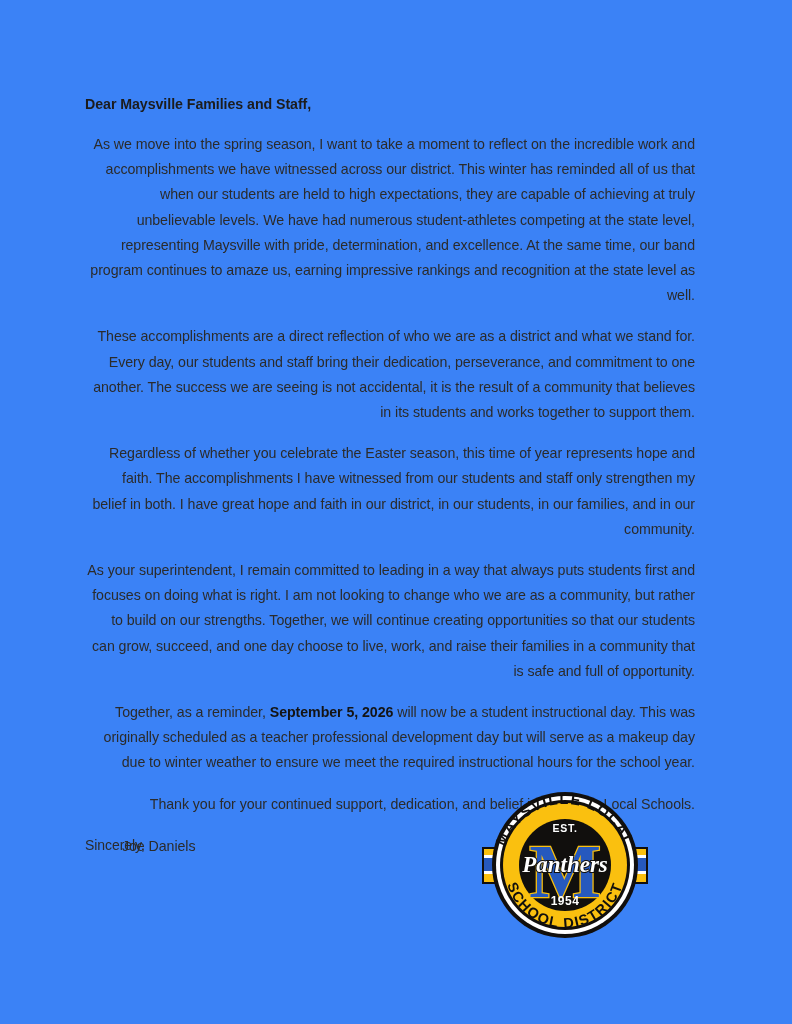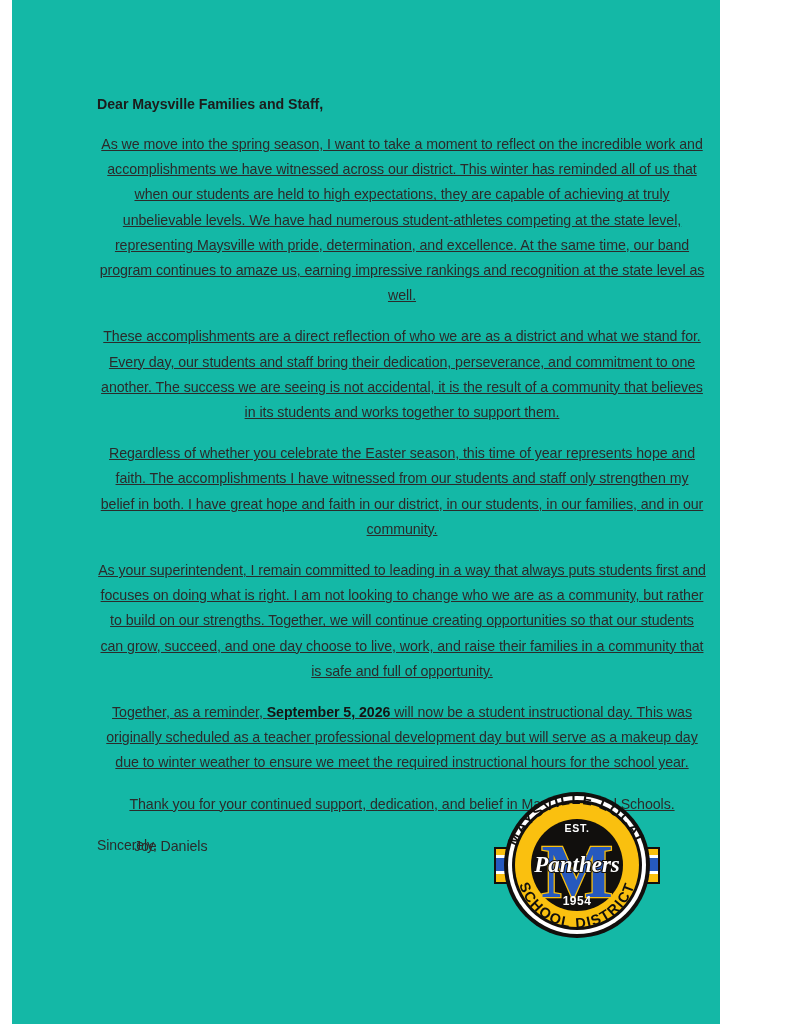--- a/index.html
+++ b/index.html
@@ -10,24 +10,24 @@
   body {
     width: 792px;
     height: 1024px;
     position: relative;
     overflow: hidden;
     font-family: "Liberation Sans", sans-serif;
   }
 
   .page {
     position: absolute;
-    left: 12px; top: 0;
-    width: 708px;
+    left: 0; top: 0;
+    width: 792px;
     height: 1024px;
-    background: #14b8a6;
+    background: #3b82f6;
   }
 
   .letter-body {
     position: absolute;
     left: 85px;
     top: 94px;
     width: 610px;
   }
 
   .salutation {
@@ -38,22 +38,21 @@
     letter-spacing: -0.05px;
     margin: 0 0 18px 0;
   }
 
   .para {
     font-size: 14.2px;
     line-height: 25.2px;
     color: #2b2b2b;
     margin: 0 0 16px 0;
     letter-spacing: -0.06px;
-    text-align: center;
-    text-decoration: underline;
+    text-align: right;
   }
 
   .para b, .para strong {
     font-weight: bold;
     color: #141414;
   }
 
   .closing {
     font-size: 14px;
     line-height: 25.2px;

